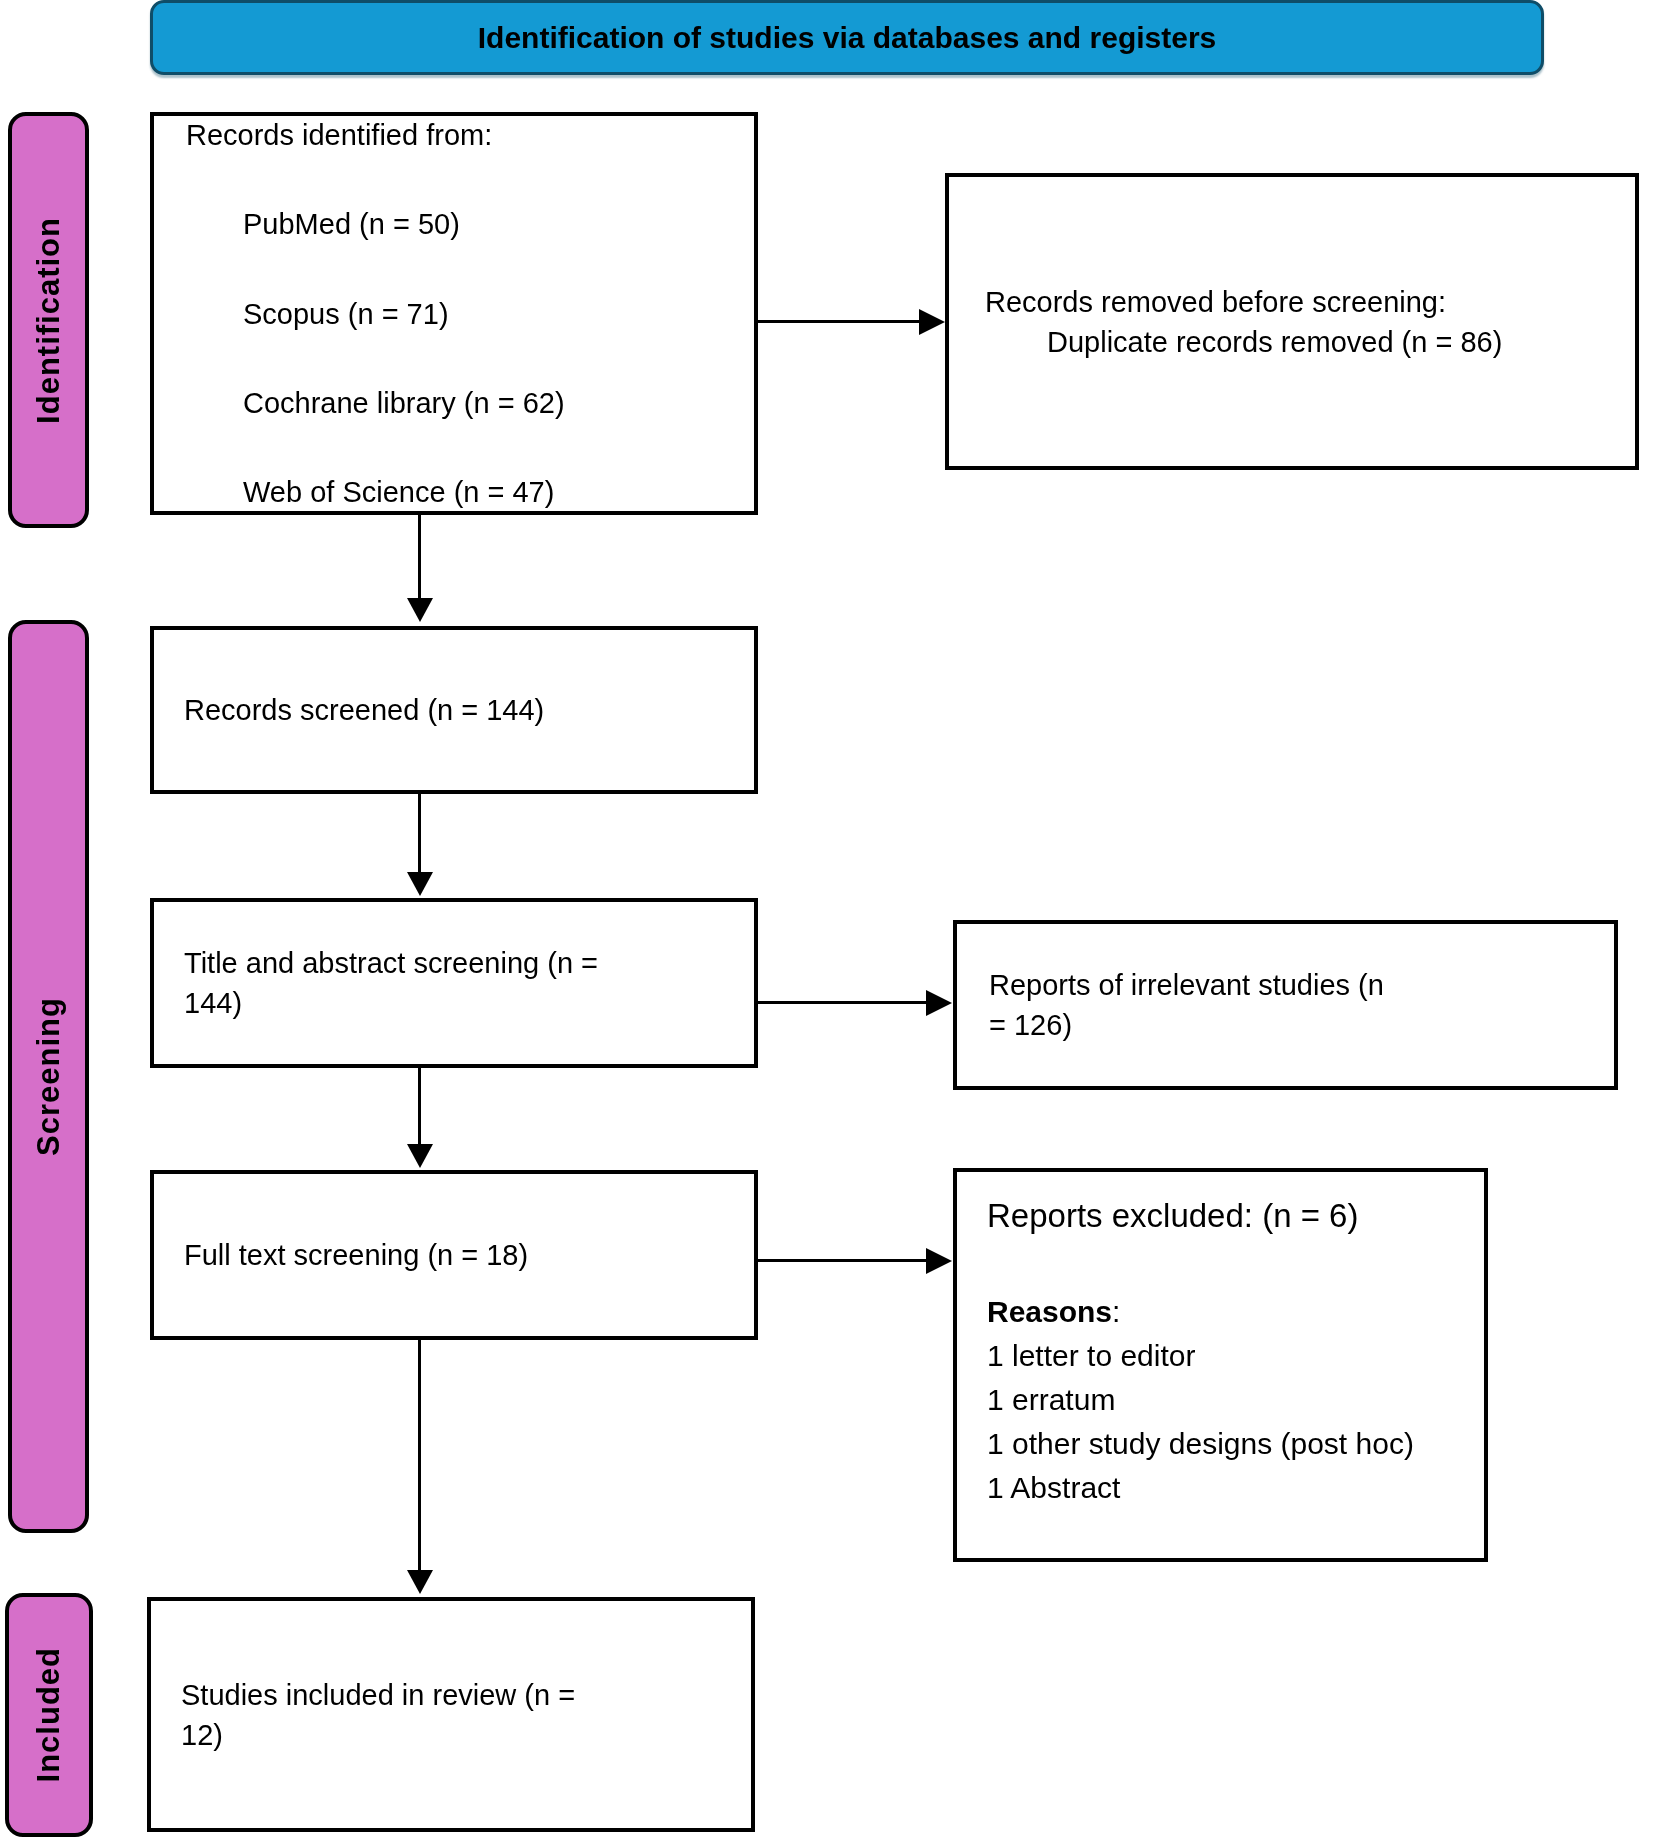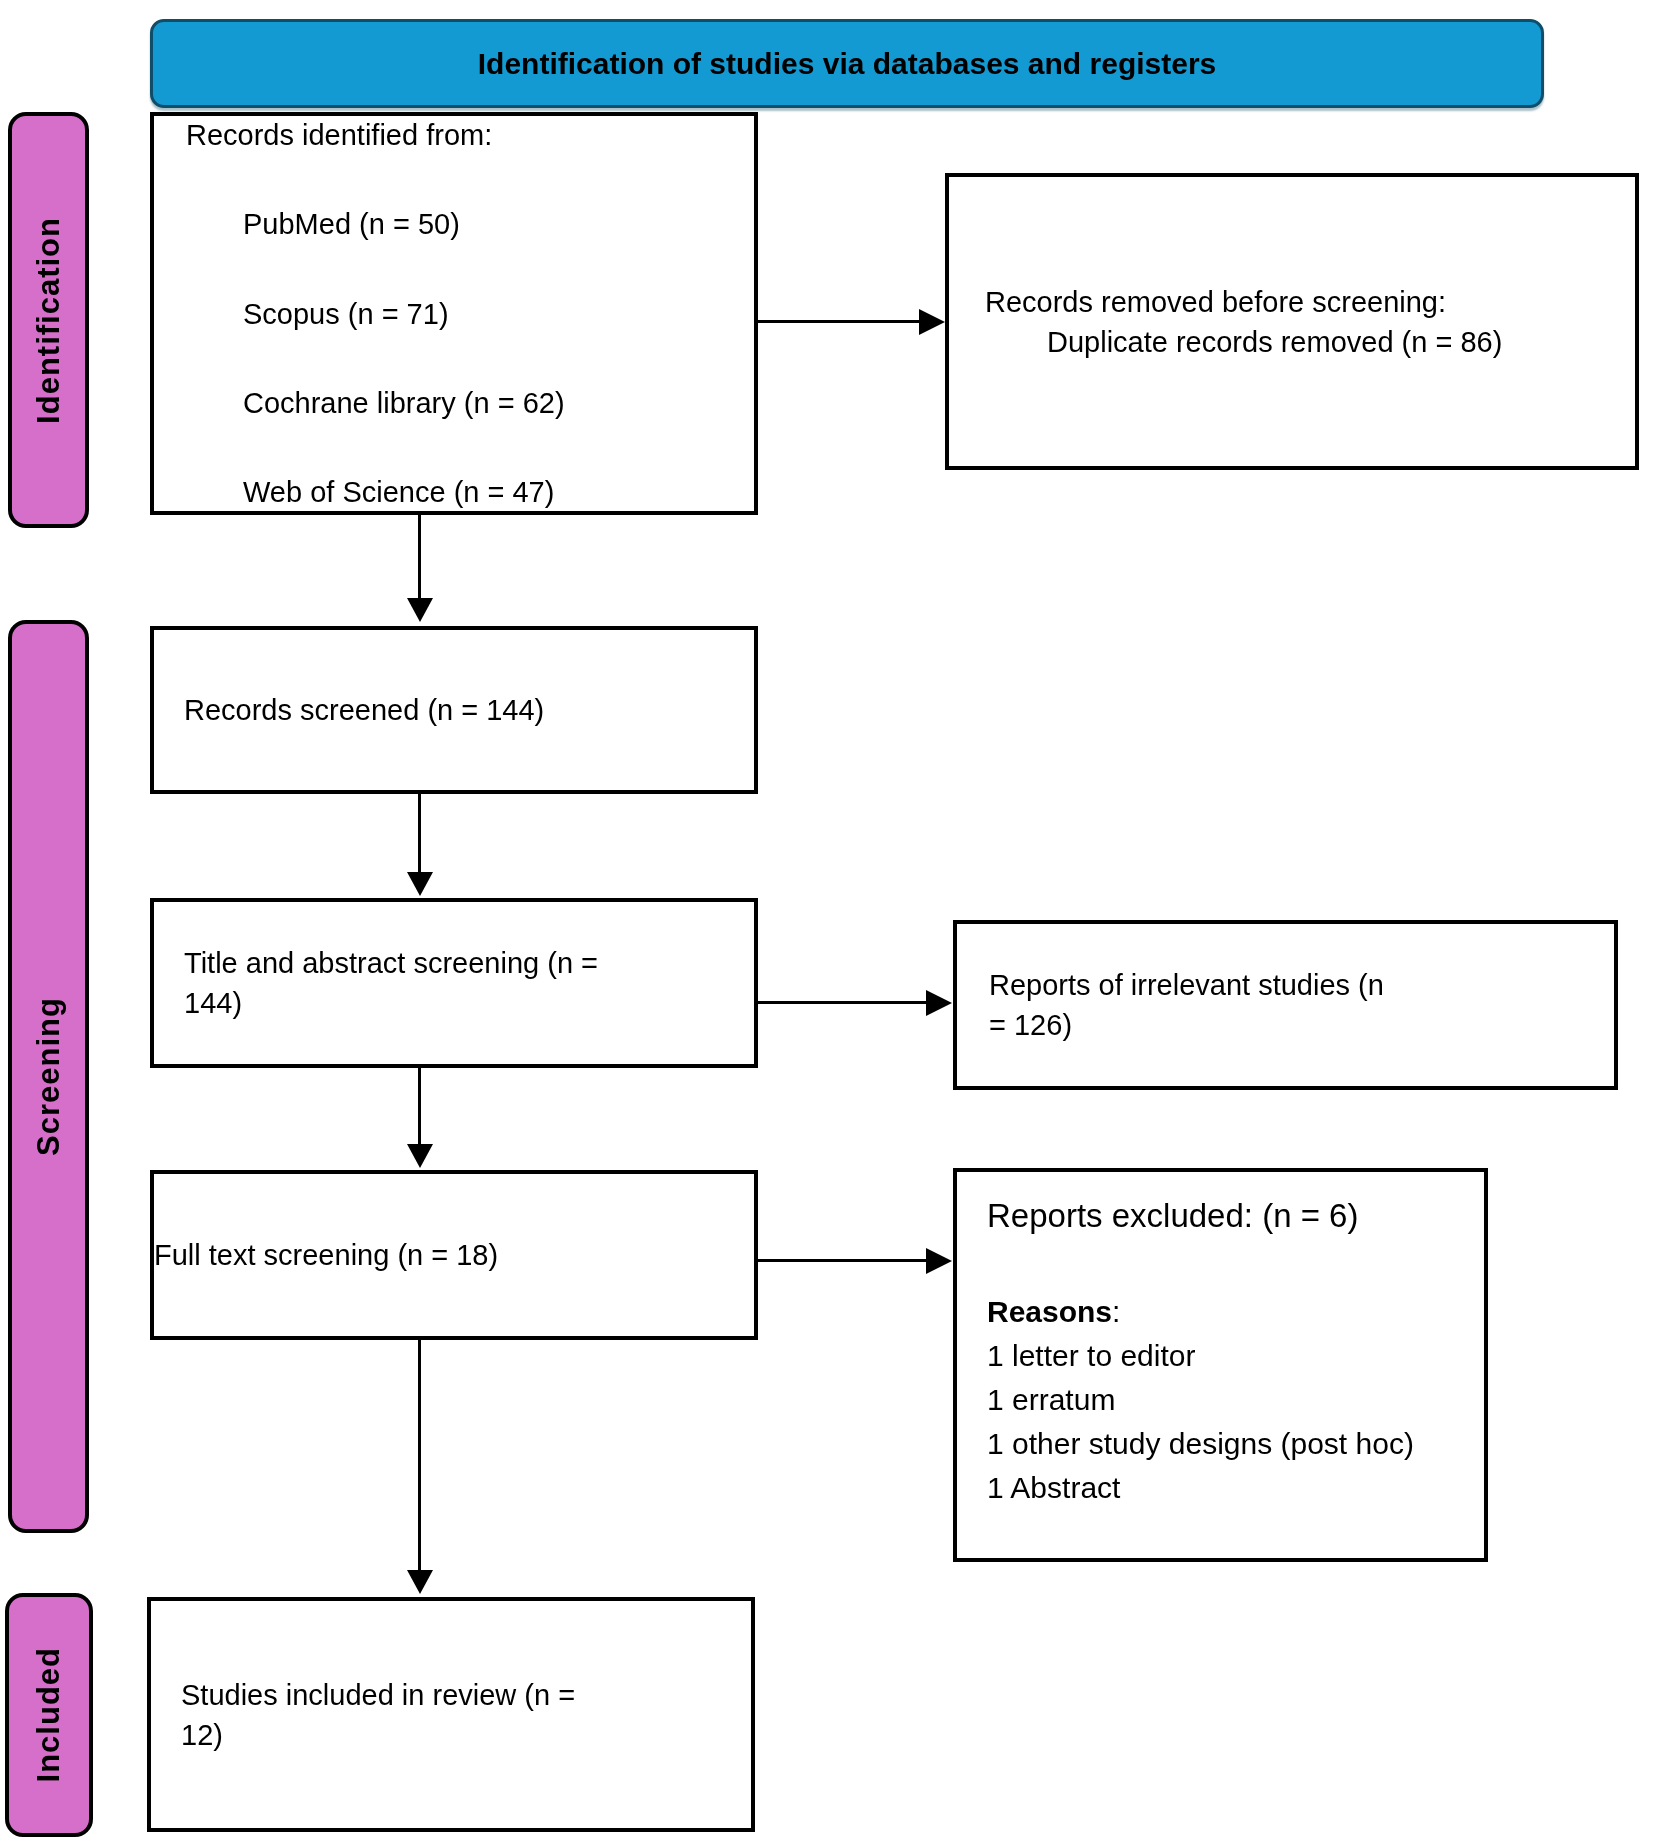--- a/index.html
+++ b/index.html
@@ -10,22 +10,22 @@
     height: 1843px;
     background: #ffffff;
     font-family: "Liberation Sans", sans-serif;
     color: #000;
     overflow: hidden;
   }
 
   
   .title-banner {
     position: absolute;
-    left: 150px; top: 19px;
-    width: 1394px; height: 89px;
+    left: 150px; top: 0;
+    width: 1394px; height: 75px;
     background: var(--header-bg, #149AD3);
     border: 3px solid var(--header-border, #0F4D68);
     border-radius: 14px;
     display: flex; align-items: center; justify-content: center;
     font-size: 30px; font-weight: bold;
     box-shadow: 0 3px 2px rgba(15,77,104,0.35);
   }
 
   
   .stage {
@@ -52,21 +52,21 @@
     background: #fff;
     border: 4px solid var(--box-border, #000);
     display: flex; flex-direction: column; justify-content: center;
     font-size: 29px; line-height: 38px;
   }
   #box-identified { left: 150px; top: 112px; width: 608px; height: 403px; padding-left: 32px; justify-content: space-between; }
   #box-removed    { left: 945px; top: 173px; width: 694px; height: 297px; padding-left: 36px; line-height: 40px; }
   #box-screened   { left: 150px; top: 626px; width: 608px; height: 168px; padding-left: 30px; }
   #box-titleabs   { left: 150px; top: 898px; width: 608px; height: 170px; padding-left: 30px; line-height: 40px; }
   #box-irrelevant { left: 953px; top: 905px; width: 665px; height: 170px; padding-left: 32px; line-height: 40px; margin-top: 15px; }
-  #box-fulltext   { left: 150px; top: 1170px; width: 608px; height: 170px; }
+  #box-fulltext   { left: 150px; top: 1170px; width: 608px; height: 170px; padding-left: 30px; }
   #box-excluded   { left: 953px; top: 1168px; width: 535px; height: 394px; padding: 22px 24px 0 30px; justify-content: flex-start; font-size: 30px; line-height: 44px; }
   #box-included   { left: 147px; top: 1597px; width: 608px; height: 235px; padding-left: 30px; line-height: 40px; }
 
   .line { display: block; }
   .indent-a { padding-left: 57px; }
   .indent-b { padding-left: 62px; }
   .wrap-440 { max-width: 440px; }
   .wrap-400 { max-width: 400px; }
   .wrap-410 { max-width: 410px; }
   .italic { }

